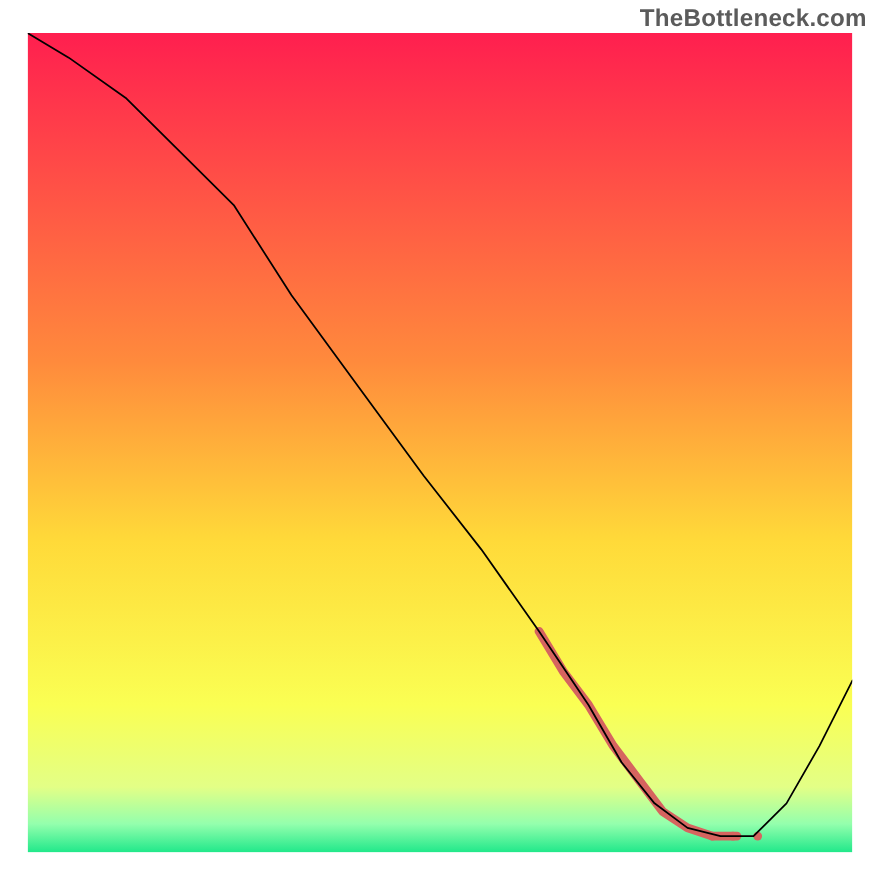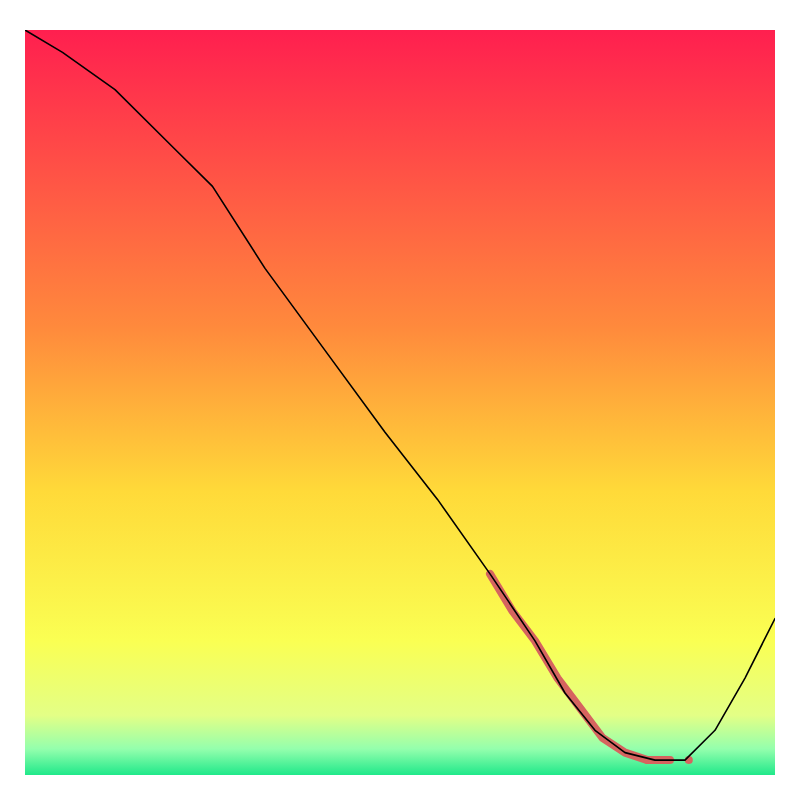--- a/index.html
+++ b/index.html
@@ -35,20 +35,21 @@
     overflow: hidden;
   }
   .plot-frame svg {
     display: block;
   }
 </style>
 </head>
 <body>
 
 <div class="container">
+  <div class="watermark">TheBottleneck.com</div>
 
   <div class="plot-frame">
     <svg id="chart-svg" width="750" height="745" viewBox="0 0 750 745">
       <defs>
         <linearGradient id="bg-grad" x1="0" y1="0" x2="0" y2="1">
             <stop offset="0.0%" stop-color="#ff1f4f"></stop>
             <stop offset="40.0%" stop-color="#ff8a3c"></stop>
             <stop offset="62.0%" stop-color="#ffda39"></stop>
             <stop offset="82.0%" stop-color="#faff53"></stop>
             <stop offset="92.0%" stop-color="#e3ff86"></stop>

